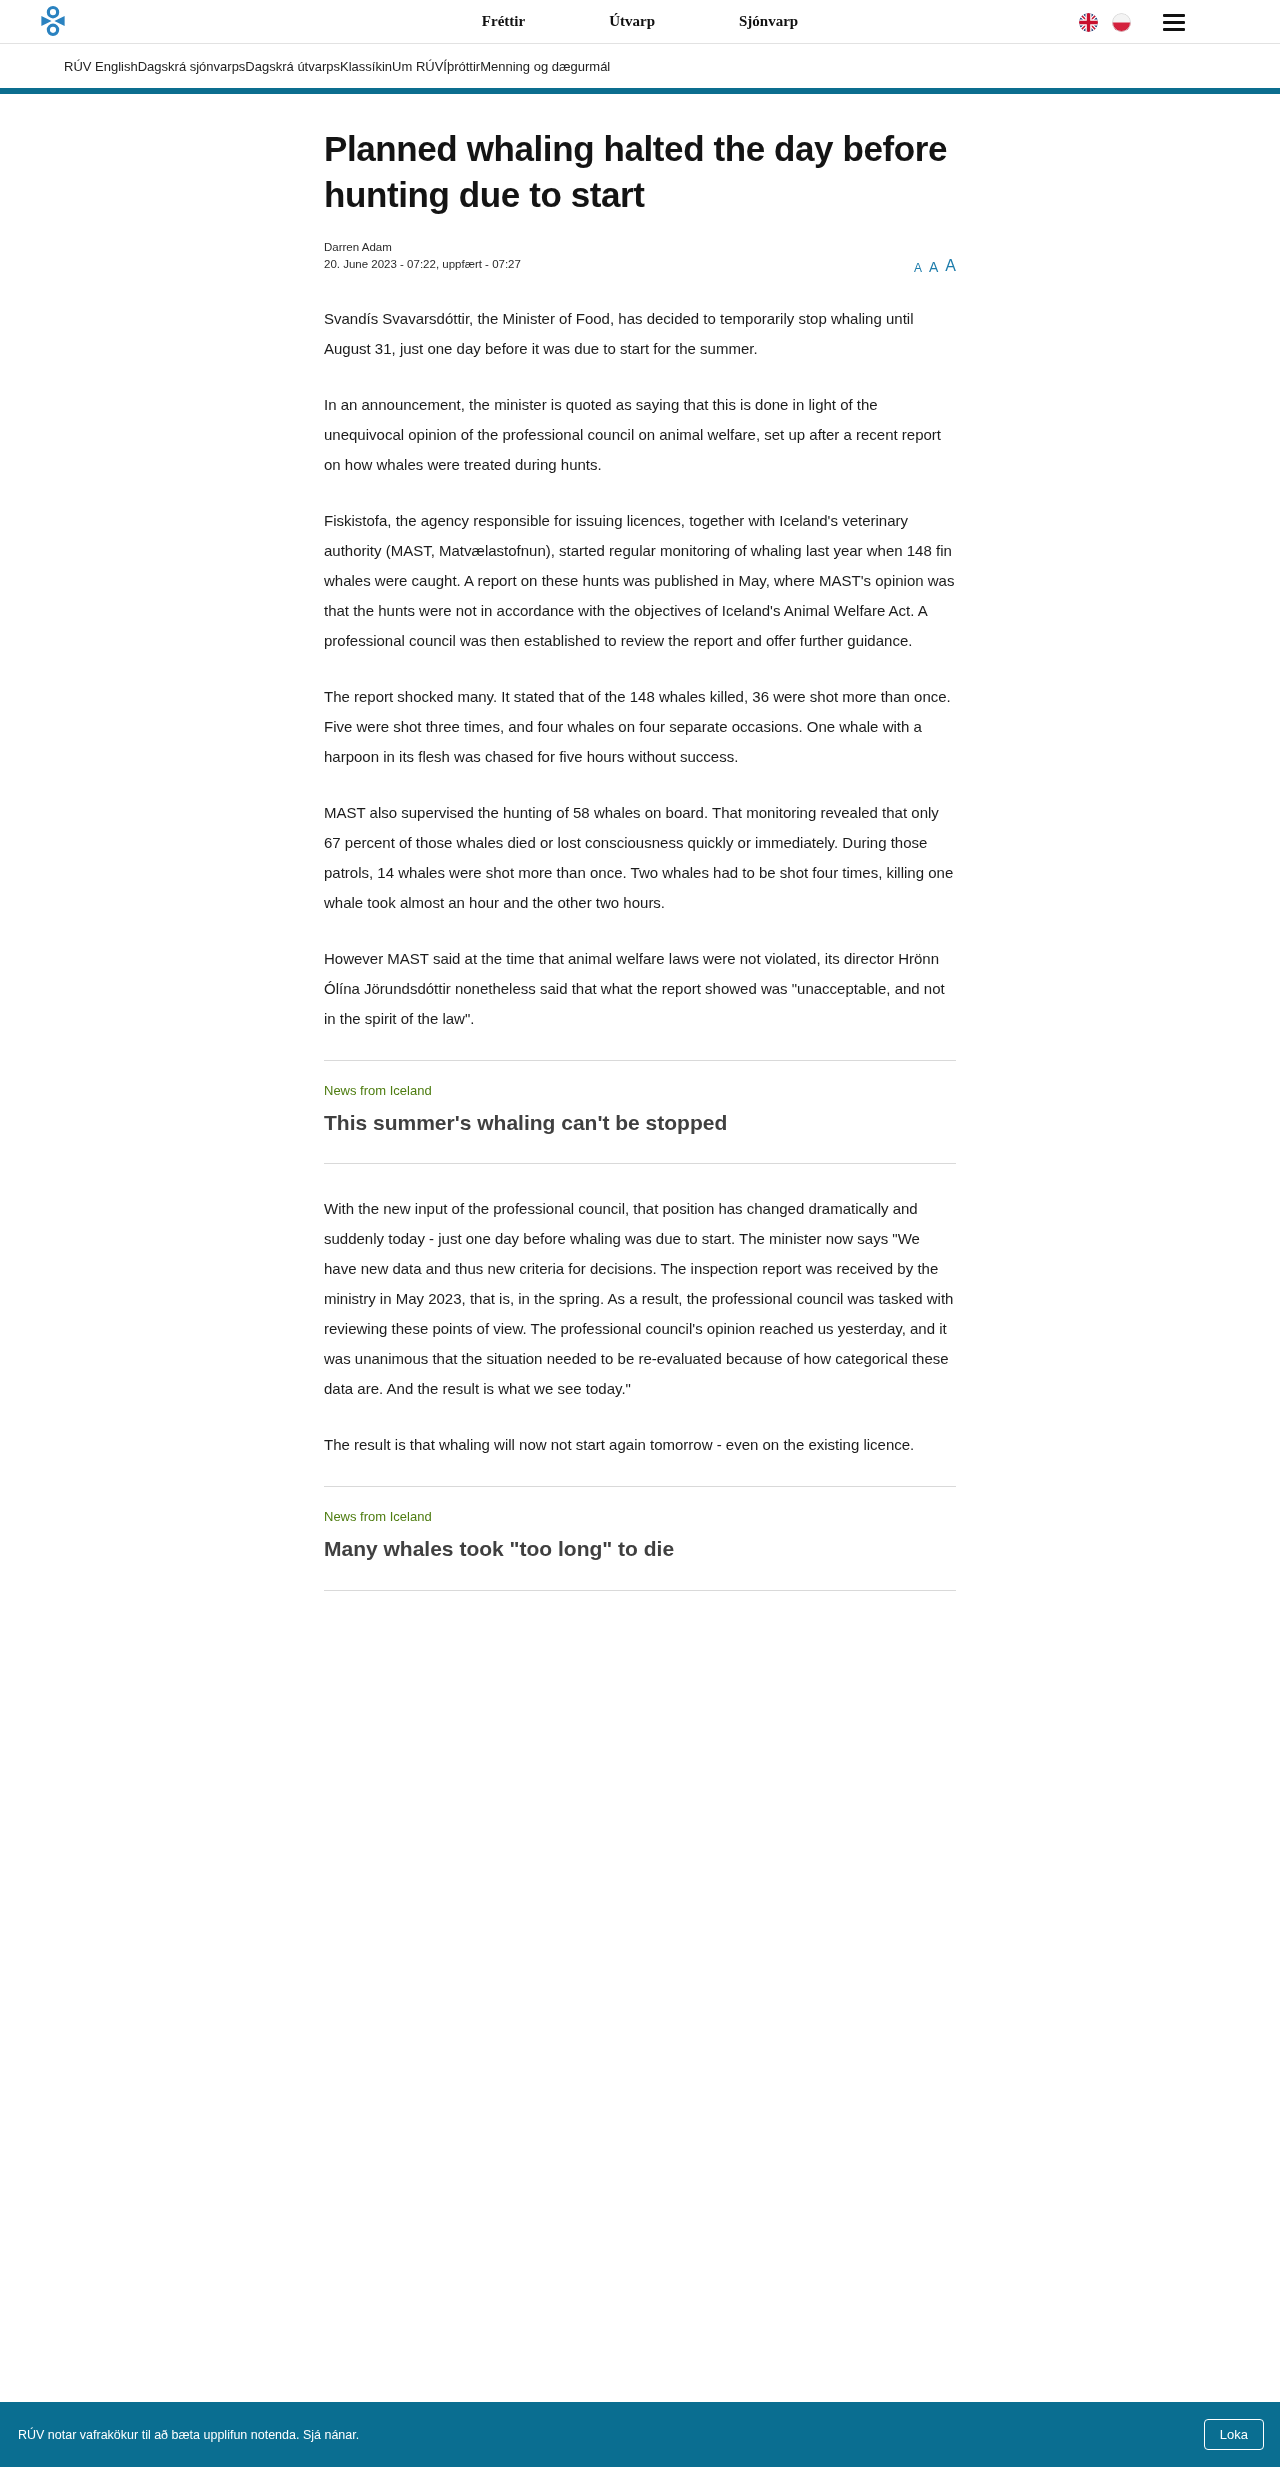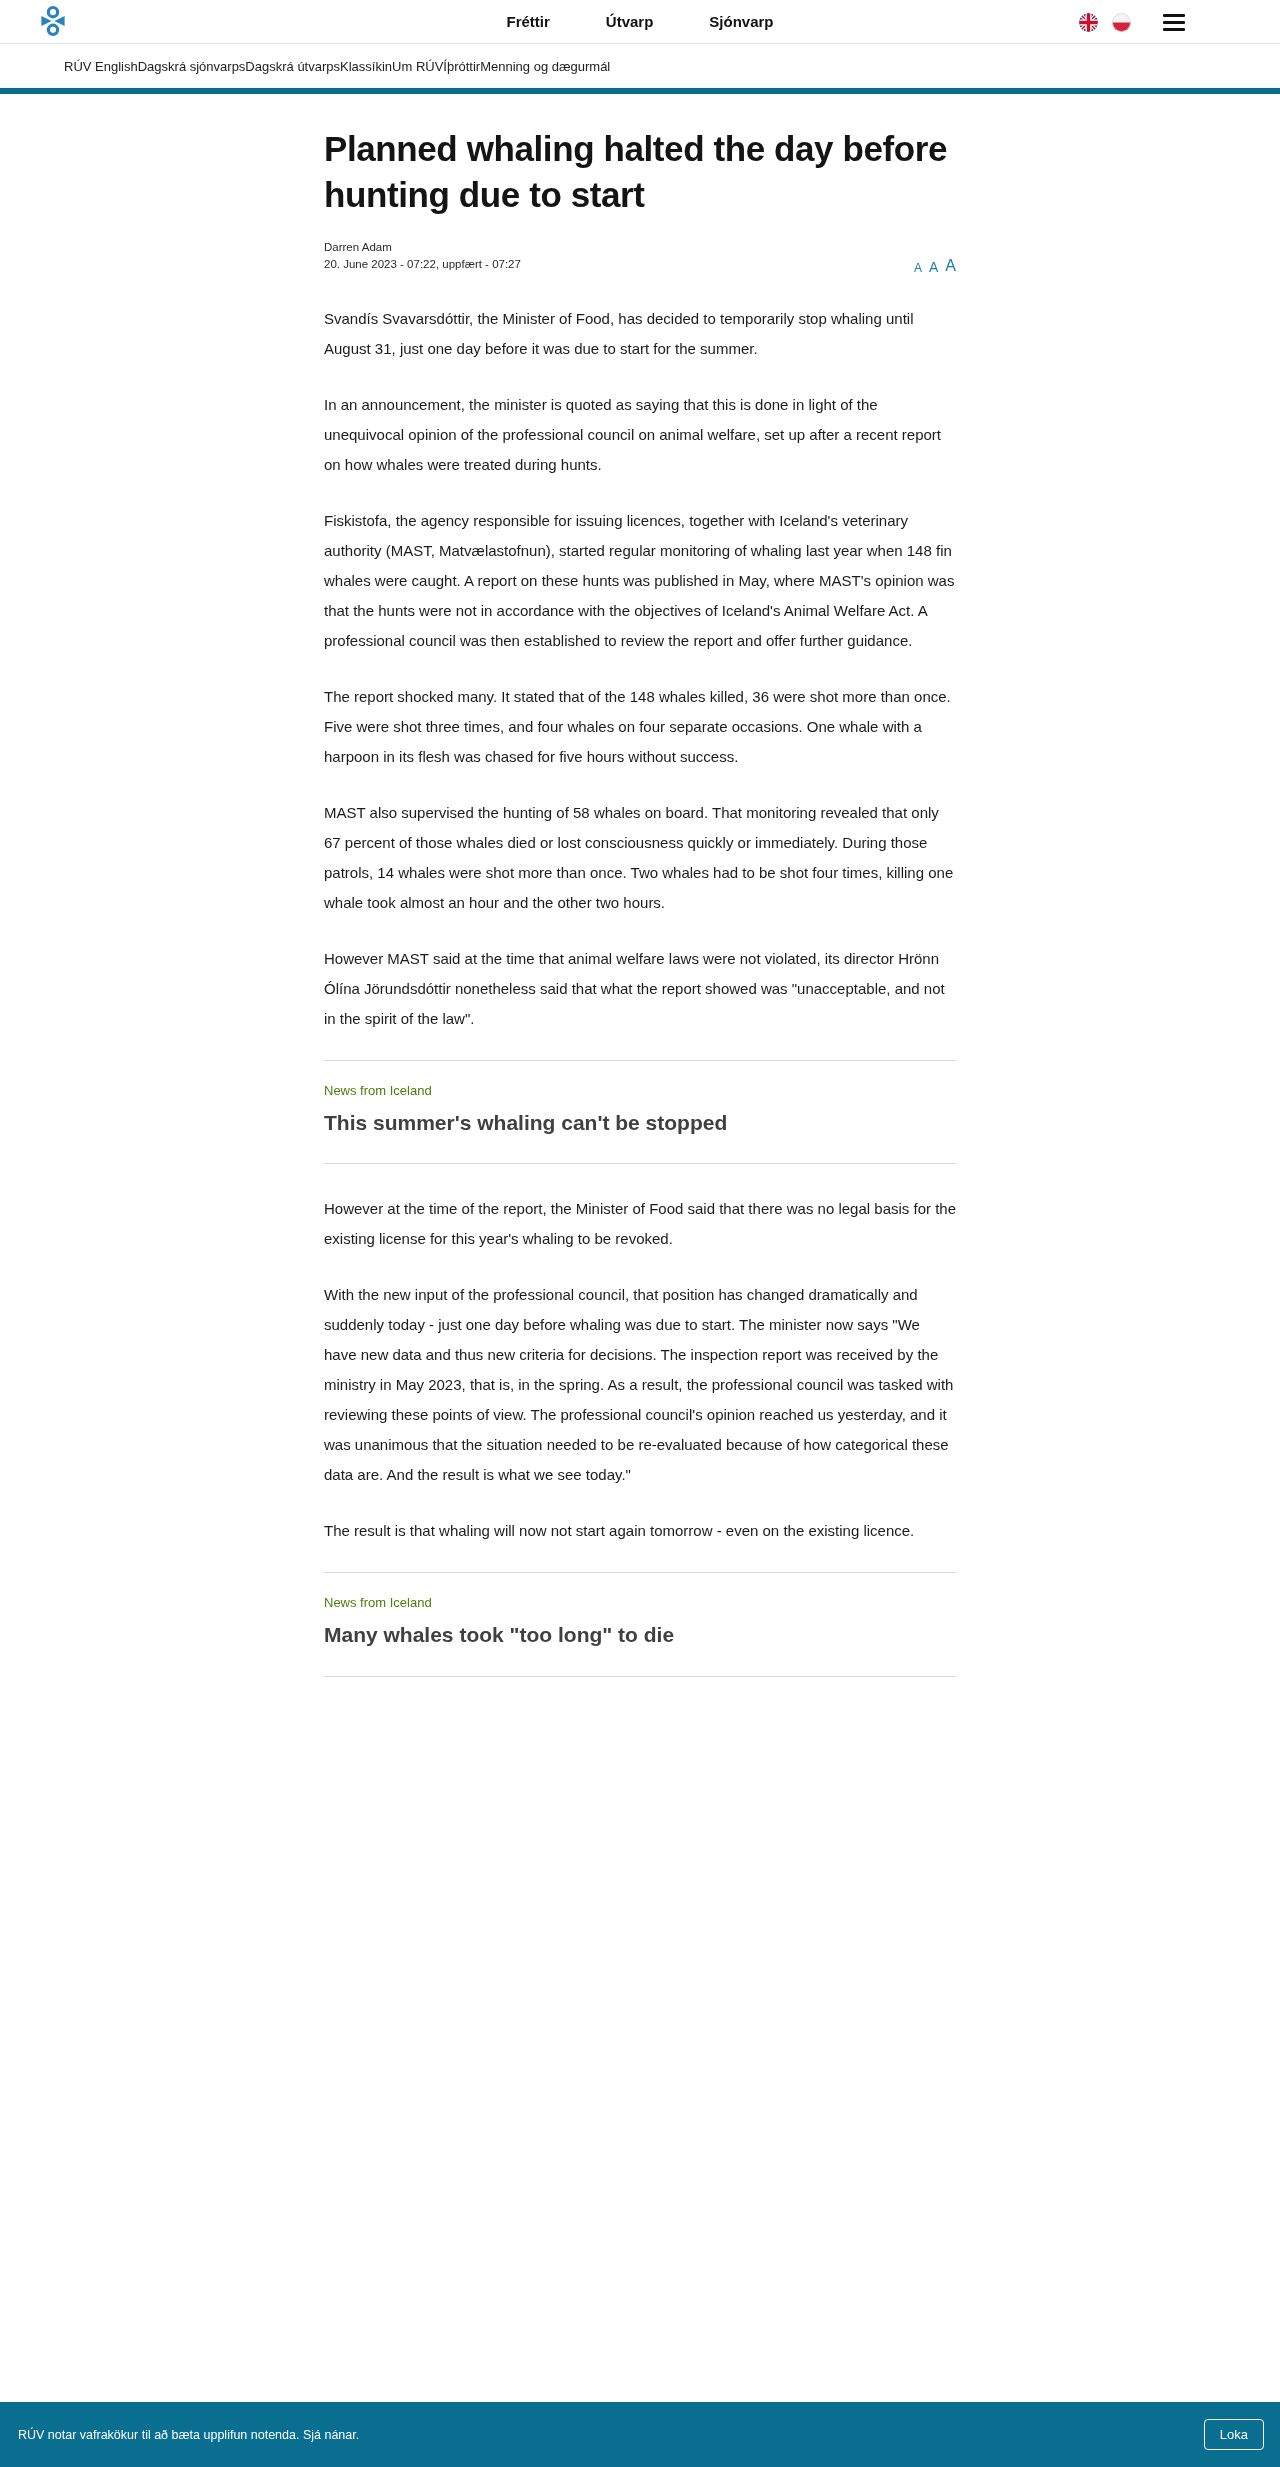--- a/index.html
+++ b/index.html
@@ -20,21 +20,22 @@
     display: flex;
     align-items: center;
     border-bottom: 1px solid #e2e2e2;
     position: relative;
     background: #fff;
   }
   .logo-wrap { position: absolute; left: 40px; top: 5px; }
   .main-nav {
     margin: 0 auto;
     display: flex;
-    gap: 56px;
+    gap: 84px;
+    font-family: Liberation Serif, serif;
   }
   .main-nav a {
     font-size: 15px;
     font-weight: 700;
     color: #111;
     text-decoration: none;
     cursor: pointer;
   }
   .topbar-right {
     position: absolute;
@@ -242,21 +243,20 @@
     <p>Fiskistofa, the agency responsible for issuing licences, together with Iceland's veterinary authority (MAST, Matvælastofnun), started regular monitoring of whaling last year when 148 fin whales were caught. A report on these hunts was published in May, where MAST's opinion was that the hunts were not in accordance with the objectives of Iceland's Animal Welfare Act. A professional council was then established to review the report and offer further guidance.</p>
     <p>The report shocked many. It stated that of the 148 whales killed, 36 were shot more than once. Five were shot three times, and four whales on four separate occasions. One whale with a harpoon in its flesh was chased for five hours without success.</p>
     <p>MAST also supervised the hunting of 58 whales on board. That monitoring revealed that only 67 percent of those whales died or lost consciousness quickly or immediately. During those patrols, 14 whales were shot more than once. Two whales had to be shot four times, killing one whale took almost an hour and the other two hours.</p>
     <p>However MAST said at the time that animal welfare laws were not violated, its director Hrönn Ólína Jörundsdóttir nonetheless said that what the report showed was "unacceptable, and not in the spirit of the law".</p>
 
     <div class="related-card">
       <div class="related-kicker">News from Iceland</div>
       <div class="related-title">This summer's whaling can't be stopped</div>
     </div>
 
-    <p>However at the time of the report, the Minister of Food said that there was no legal basis for the existing license for this year's whaling to be revoked.</p>
     <p>With the new input of the professional council, that position has changed dramatically and suddenly today - just one day before whaling was due to start. The minister now says "We have new data and thus new criteria for decisions. The inspection report was received by the ministry in May 2023, that is, in the spring. As a result, the professional council was tasked with reviewing these points of view. The professional council's opinion reached us yesterday, and it was unanimous that the situation needed to be re-evaluated because of how categorical these data are. And the result is what we see today."</p>
     <p>The result is that whaling will now not start again tomorrow - even on the existing licence.</p>
 
     <div class="related-card">
       <div class="related-kicker">News from Iceland</div>
       <div class="related-title">Many whales took "too long" to die</div>
     </div>
   </div>
 
   <div class="bottom-spacer"></div>

